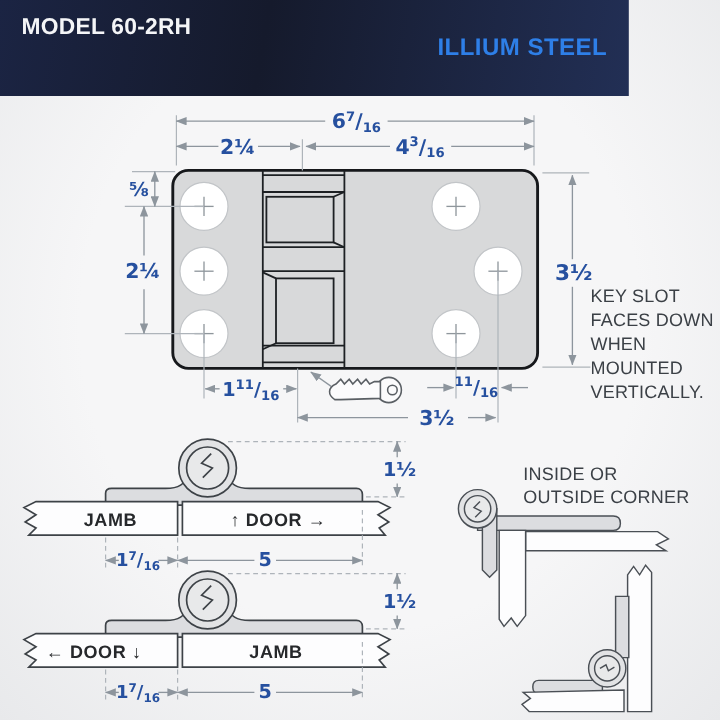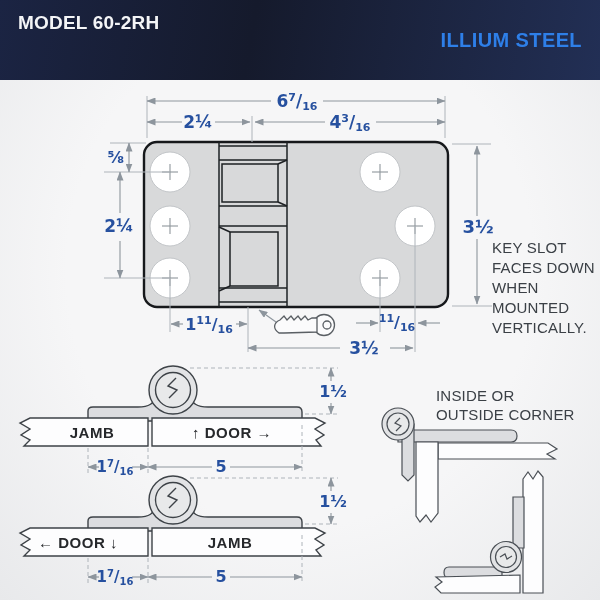--- a/index.html
+++ b/index.html
@@ -3,21 +3,21 @@
 <meta charset="utf-8">
 <style>
   html,body{margin:0;padding:0;}
   body{
     width:600px;height:600px;overflow:hidden;position:relative;
     background:radial-gradient(ellipse at 50% 45%, #f6f6f7 55%, #e8e9eb 100%);
     font-family:"Liberation Sans", sans-serif;
   }
   
   .header{
-    position:absolute;left:0;top:0;width:600px;height:80px;
+    position:absolute;left:0;top:0;width:524px;height:80px;
     background:linear-gradient(100deg,#1b2443 0%,#151a2c 42%,#222f55 100%);
     box-sizing:border-box;
   }
   .header .title{
     position:absolute;left:18px;top:11px;
     color:#f4f5f7;font-size:19px;font-weight:bold;line-height:23px;
     letter-spacing:.2px;
   }
   .header .brand{
     position:absolute;right:18px;top:29px;

